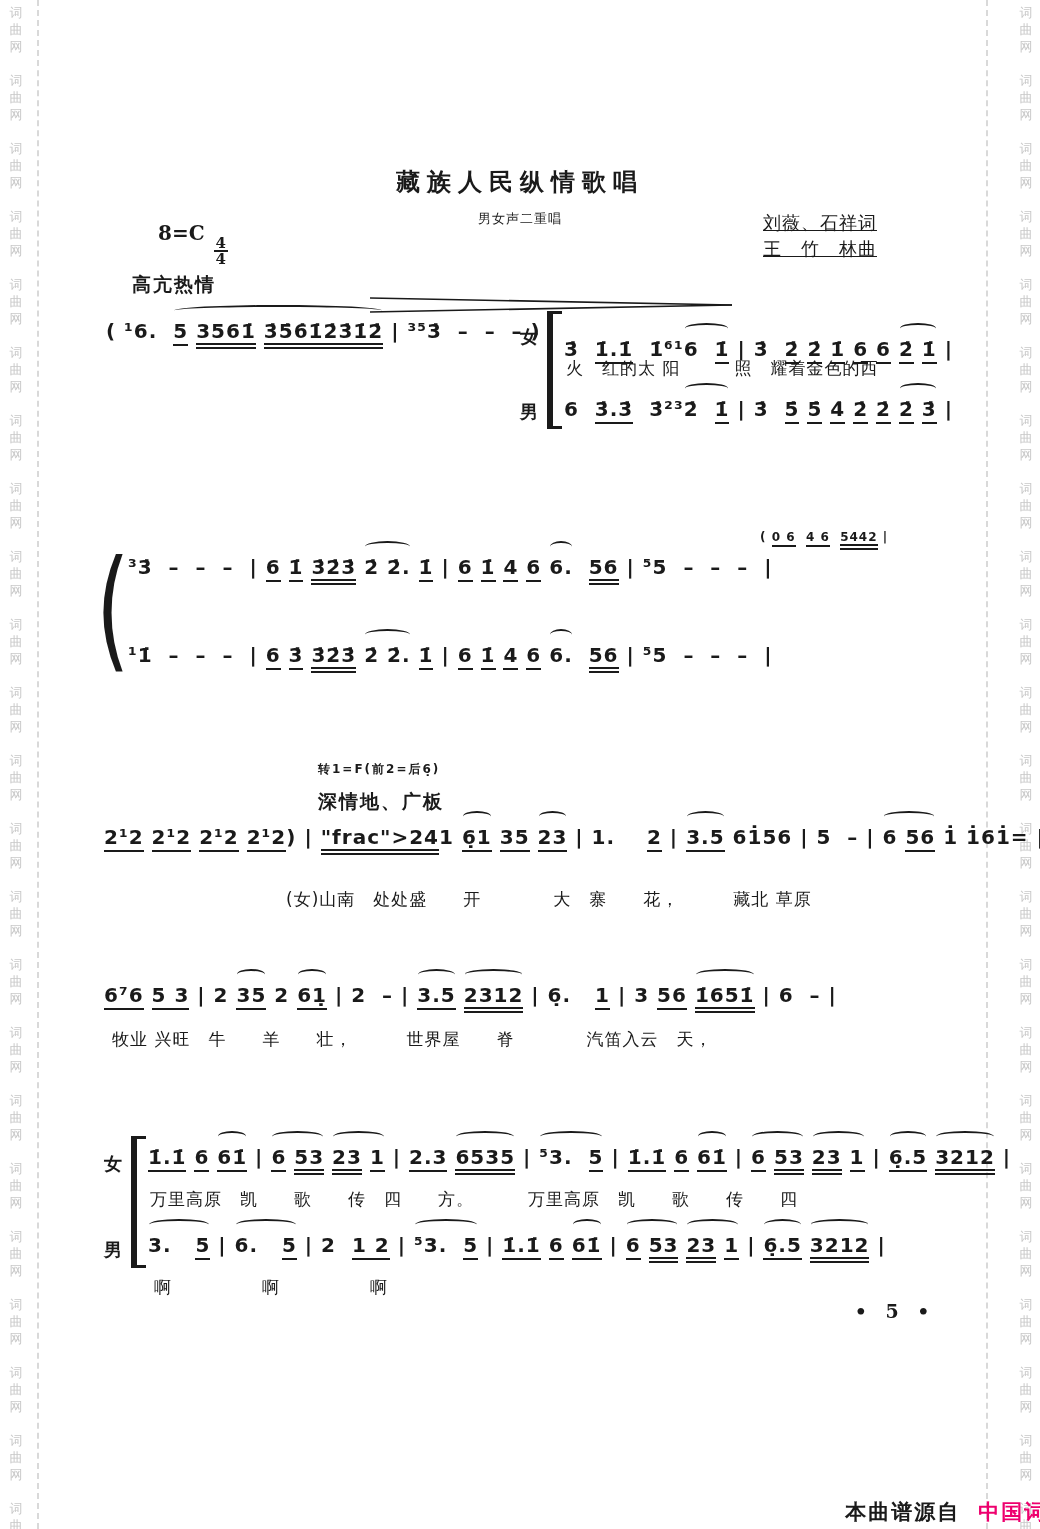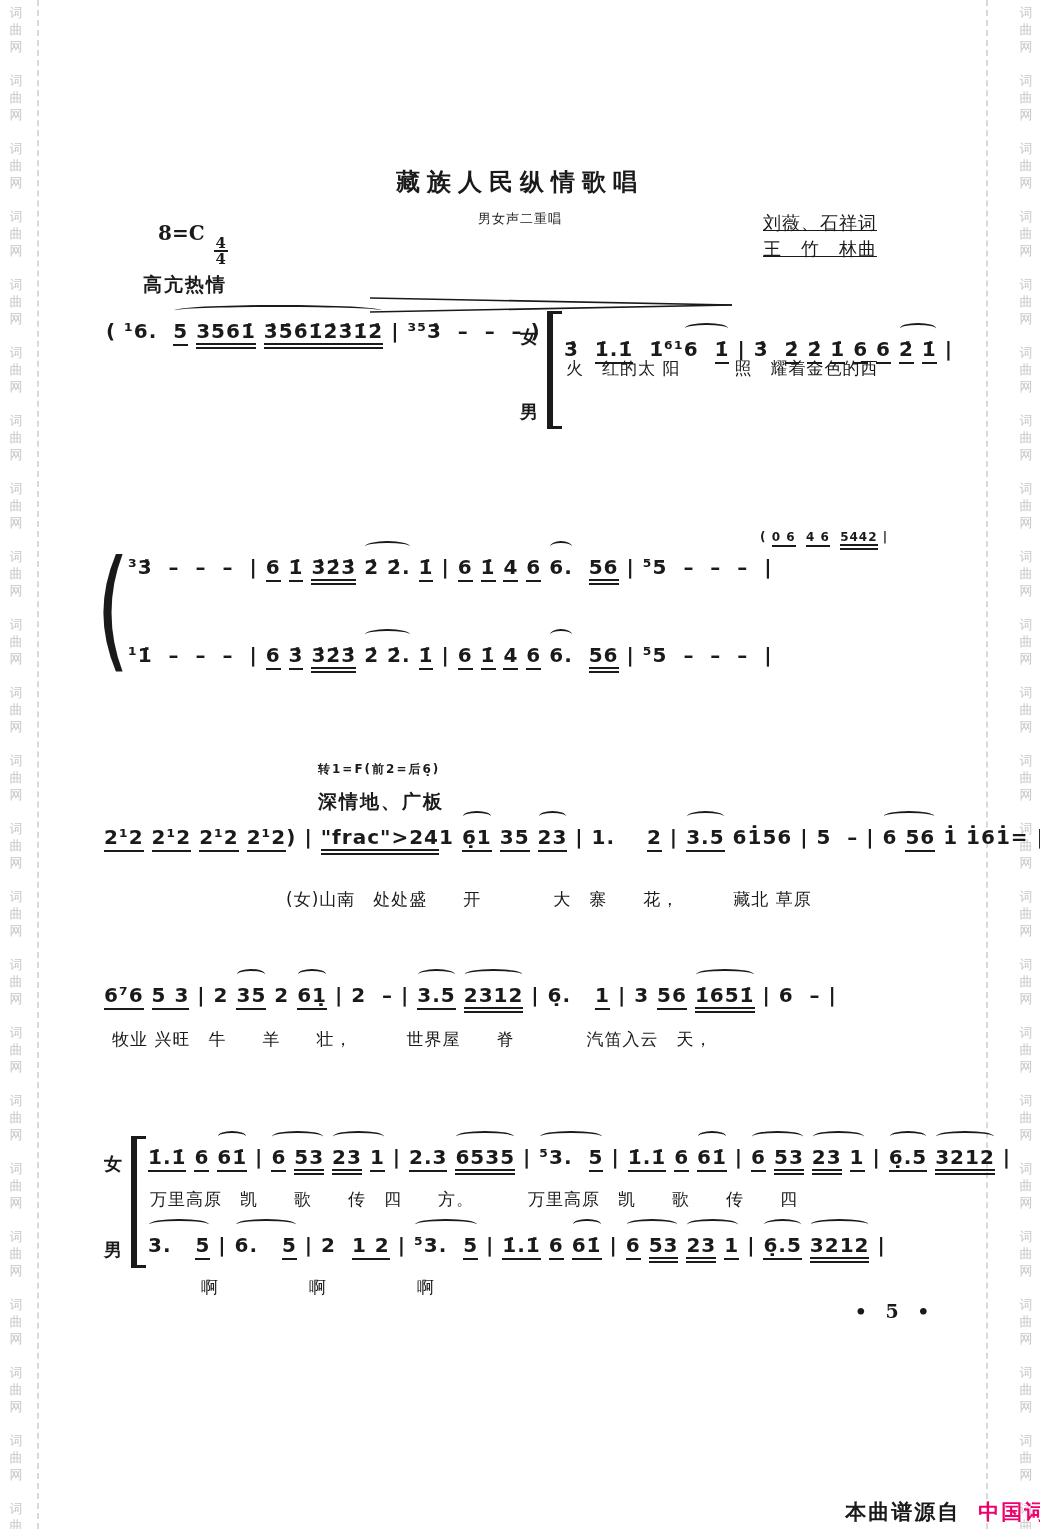--- a/index.html
+++ b/index.html
@@ -13,21 +13,21 @@
   .wm-dash{position:absolute;top:0;bottom:0;border-left:2px dashed #d9d9d9;}
 
   
   .title{left:0;right:0;top:166px;text-align:center;font-size:24px;font-weight:bold;letter-spacing:7px;}
   .keysig{left:158px;top:221px;font-size:20px;font-weight:bold;font-family:"DejaVu Serif","Liberation Serif",serif;}
   .tsig{display:inline-flex;flex-direction:column;font-size:15px;line-height:14px;font-weight:bold;
         vertical-align:-8px;margin-left:9px;text-align:center;}
   .tsig b:first-child{border-bottom:2px solid #1a1a1a;padding:0 2px;}
   .subtitle{left:0;right:0;top:210px;text-align:center;font-size:13px;letter-spacing:1px;}
   .credits{left:763px;top:210px;font-size:18px;line-height:26px;letter-spacing:1px;text-decoration:underline;}
-  .tempo{left:143px;top:272px;font-size:19px;font-weight:bold;letter-spacing:2px;}
+  .tempo{left:132px;top:272px;font-size:19px;font-weight:bold;letter-spacing:2px;}
 
   
   .notes{font-size:20px;font-weight:bold;letter-spacing:1px;white-space:pre;line-height:34px;}
   .small-notes{font-size:12px;}
   .u1{border-bottom:2px solid #1a1a1a;padding-bottom:1px;}
   .u2{border-bottom:6px double #1a1a1a;}
   .slur{position:relative;display:inline-block;}
   .slur::before{content:"";position:absolute;left:1px;right:1px;top:-9px;height:9px;
         border-top:2px solid #1a1a1a;border-top-left-radius:100% 100%;border-top-right-radius:100% 100%;}
   .lyrics{font-size:17px;white-space:pre;letter-spacing:1px;}
@@ -255,40 +255,41 @@
   <div class="abs notes" style="left:106px;top:314px;">( ¹6.  <span class="slur"><span class="u1">5</span> <span class="u2">3561̇</span> <span class="u2">3̇5̇6̇1̇2̇3̇1̇2̇</span></span> | ³⁵3̇  –  –  – )</div>
   <svg class="abs" style="left:368px;top:296px;" width="368" height="17">
     <line x1="2" y1="2" x2="364" y2="9" stroke="#1a1a1a" stroke-width="1.6"></line>
     <line x1="2" y1="16" x2="364" y2="9" stroke="#1a1a1a" stroke-width="1.6"></line>
   </svg>
   <div class="abs vlabel" style="left:520px;top:325px;">女</div>
   <div class="vbracket" style="left:547px;top:311px;height:118px;"></div>
   <div class="abs notes" style="left:564px;top:332px;">3̇  <span class="u1">1̇.1̇</span>  1̇⁶¹<span class="slur">6  <span class="u1">1̇</span></span> | 3̇  <span class="u1">2̇</span> <span class="u1">2̇</span> <span class="u1">1̇</span> <span class="u1">6</span> <span class="u1">6</span> <span class="slur"><span class="u1">2̇</span> <span class="u1">1̇</span></span> |</div>
   <div class="abs lyrics" style="left:566px;top:357px;">火　红的太 阳　　　照　耀着金色的西</div>
   <div class="abs vlabel" style="left:520px;top:400px;">男</div>
+  <div class="abs notes" style="left:564px;top:392px;">6  <span class="u1">3̇.3̇</span>  3̇²³<span class="slur">2̇  <span class="u1">1̇</span></span> | 3̇  <span class="u1">5̇</span> <span class="u1">5̇</span> <span class="u1">4̇</span> <span class="u1">2̇</span> <span class="u1">2̇</span> <span class="slur"><span class="u1">2̇</span> <span class="u1">3̇</span></span> |</div>
 
   <div class="abs notes small-notes" style="left:760px;top:520px;">( <span class="u1">0 6</span>  <span class="u1">4 6</span>  <span class="u2">5442</span> |</div>
   <div class="abs bigparen" style="left:96px;top:542px;">(</div>
   <div class="abs notes" style="left:128px;top:550px;">³3̇  –  –  –  | <span class="u1">6</span> <span class="u1">1̇</span> <span class="u2">3̇2̇3̇</span> <span class="slur">2̇ 2̇.</span> <span class="u1">1̇</span> | <span class="u1">6</span> <span class="u1">1̇</span> <span class="u1">4</span> <span class="u1">6</span> <span class="slur">6.</span>  <span class="u2">56</span> | ⁵5  –  –  –  |</div>
   <div class="abs notes" style="left:128px;top:638px;">¹1̇  –  –  –  | <span class="u1">6</span> <span class="u1">3̇</span> <span class="u2">3̇2̇3̇</span> <span class="slur">2̇ 2̇.</span> <span class="u1">1̇</span> | <span class="u1">6</span> <span class="u1">1̇</span> <span class="u1">4</span> <span class="u1">6</span> <span class="slur">6.</span>  <span class="u2">56</span> | ⁵5  –  –  –  |</div>
 
   <div class="abs notes small-notes" style="left:318px;top:752px;letter-spacing:2px;">转1=F(前2=后6̣)</div>
   <div class="abs tempo" style="left:318px;top:789px;">深情地、广板</div>
   <div class="abs notes" style="left:104px;top:820px;"><span class="u1">2¹2</span> <span class="u1">2¹2</span> <span class="u1">2¹2</span> <span class="u1">2¹2</span>) | <span class<span="" class="u2">"frac"&gt;<b>2</b><b>4</b></span>1 <span class="slur"><span class="u1">6̣1</span></span> <span class="u1">35</span> <span class="slur"><span class="u1">23</span></span> | 1.    <span class="u1">2</span> | <span class="slur"><span class="u1">3.5</span></span> <span class="slur"></span>61̇56<span class="u2"></span> | 5  – | <span class="slur">6 <span class="u1">56</span></span> 1̇ <span class="slur"></span>1̇61̇= |</div>
   <div class="abs lyrics" style="left:286px;top:844px;margin-top:44px;">(女)山南　处处盛　　开　　　　大　寨　　花，　　　藏北 草原</div>
 
   <div class="abs notes" style="left:104px;top:978px;"><span class="u1">6⁷6</span> <span class="u1">5 3</span> | 2 <span class="slur"><span class="u1">35</span></span> 2 <span class="slur"><span class="u1">61̣</span></span> | 2  – | <span class="slur"><span class="u1">3.5</span></span> <span class="slur"><span class="u2">2312</span></span> | 6̣.   <span class="u1">1</span> | 3 <span class="u1">56</span> <span class="slur"><span class="u2">1̇651̇</span></span> | 6  – |</div>
   <div class="abs lyrics" style="left:112px;top:1028px;">牧业 兴旺　牛　　羊　　壮，　　　世界屋　　脊　　　　汽笛入云　天，</div>
 
   <div class="abs vlabel" style="left:104px;top:1152px;">女</div>
   <div class="vbracket" style="left:131px;top:1136px;height:132px;"></div>
   <div class="abs notes" style="left:148px;top:1140px;"><span class="u1">1̇.1̇</span> <span class="u1">6</span> <span class="slur"><span class="u1">61̇</span></span> | <span class="slur"><span class="u1">6</span> <span class="u2">53</span></span> <span class="slur"><span class="u2">23</span> <span class="u1">1</span></span> | <span class="u1">2.3</span> <span class="slur"><span class="u2">6535</span></span> | <span class="slur">⁵3.  <span class="u1">5</span></span> | <span class="u1">1̇.1̇</span> <span class="u1">6</span> <span class="slur"><span class="u1">61̇</span></span> | <span class="slur"><span class="u1">6</span> <span class="u2">53</span></span> <span class="slur"><span class="u2">23</span> <span class="u1">1</span></span> | <span class="slur"><span class="u1">6̣.5</span></span> <span class="slur"><span class="u2">3212</span></span> |</div>
   <div class="abs lyrics" style="left:150px;top:1188px;">万里高原　凯　　歌　　传　四　　方。　　　万里高原　凯　　歌　　传　　四</div>
   <div class="abs vlabel" style="left:104px;top:1238px;">男</div>
   <div class="abs notes" style="left:148px;top:1228px;"><span class="slur">3.   <span class="u1">5</span></span> | <span class="slur">6.   <span class="u1">5</span></span> | 2  <span class="u1">1 2</span> | <span class="slur">⁵3.  <span class="u1">5</span></span> | <span class="u1">1̇.1̇</span> <span class="u1">6</span> <span class="slur"><span class="u1">61̇</span></span> | <span class="slur"><span class="u1">6</span> <span class="u2">53</span></span> <span class="slur"><span class="u2">23</span> <span class="u1">1</span></span> | <span class="slur"><span class="u1">6̣.5</span></span> <span class="slur"><span class="u2">3212</span></span> |</div>
-  <div class="abs lyrics" style="left:154px;top:1276px;margin-left:47px;">啊　　　　　啊　　　　　啊</div>
+  <div class="abs lyrics" style="left:154px;top:1276px;">啊　　　　　啊　　　　　啊</div>
 
   <div class="abs pagenum">• 5 •</div>
   <div class="abs footer">
     <span>本曲谱源自</span><span class="src-name" style="color: rgb(238, 0, 110);">中国词曲网</span>
   </div>
 
 </div>
 
 </body></html>

